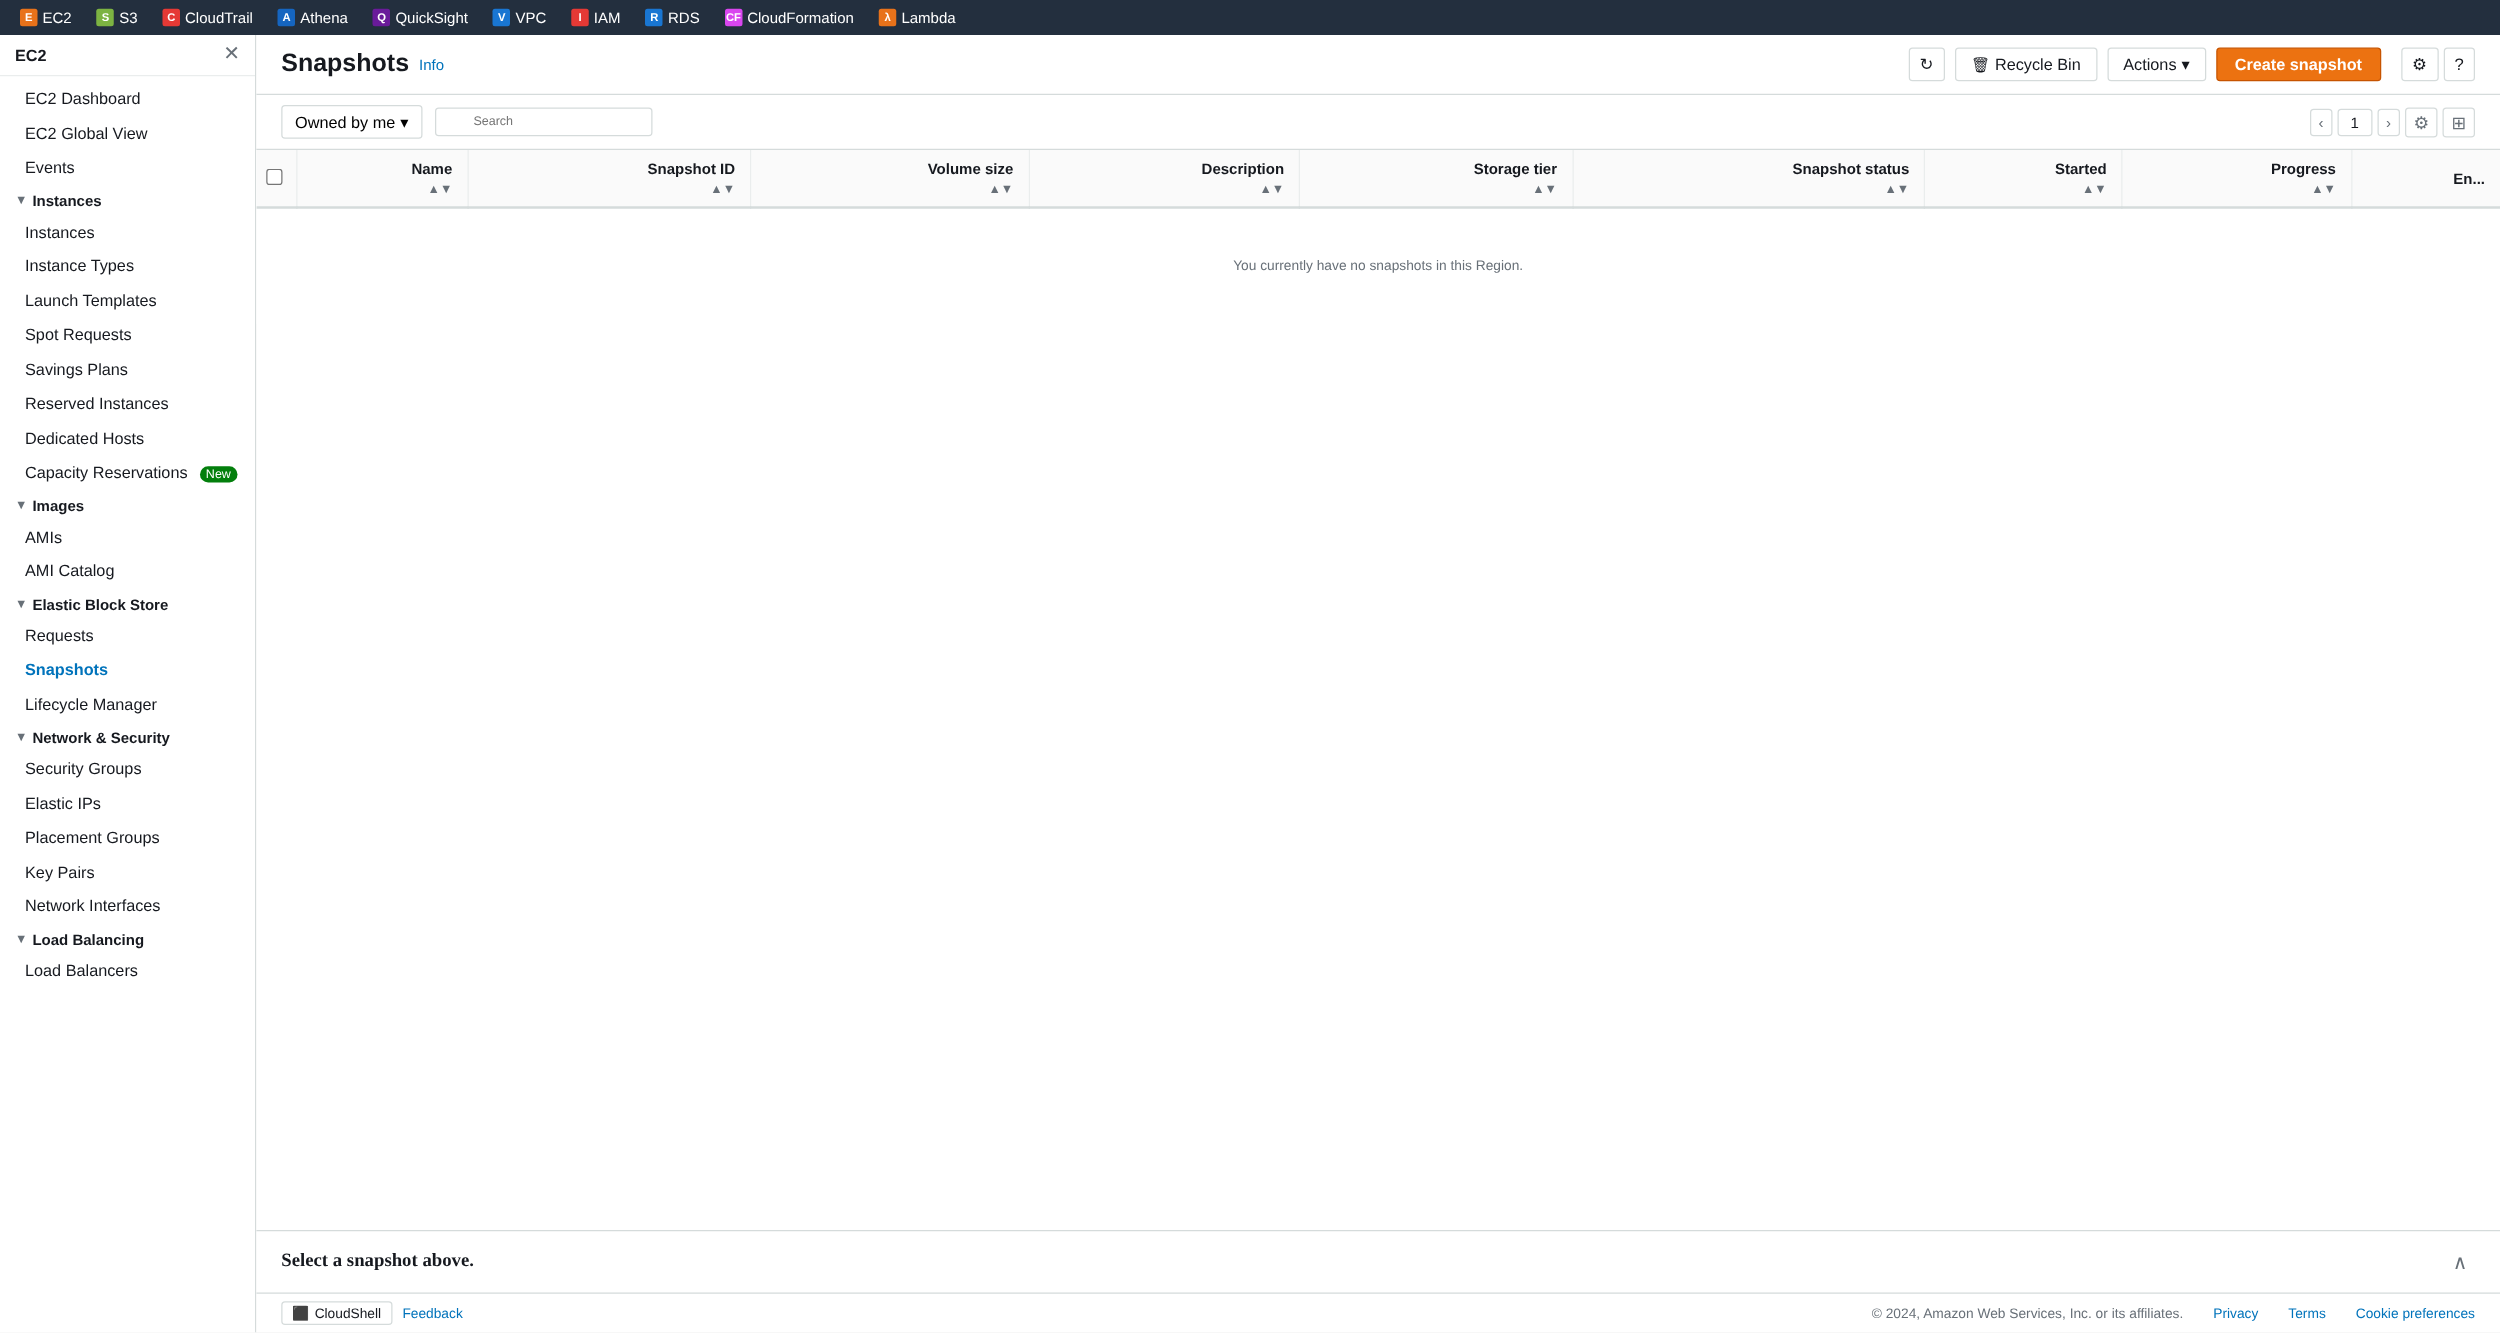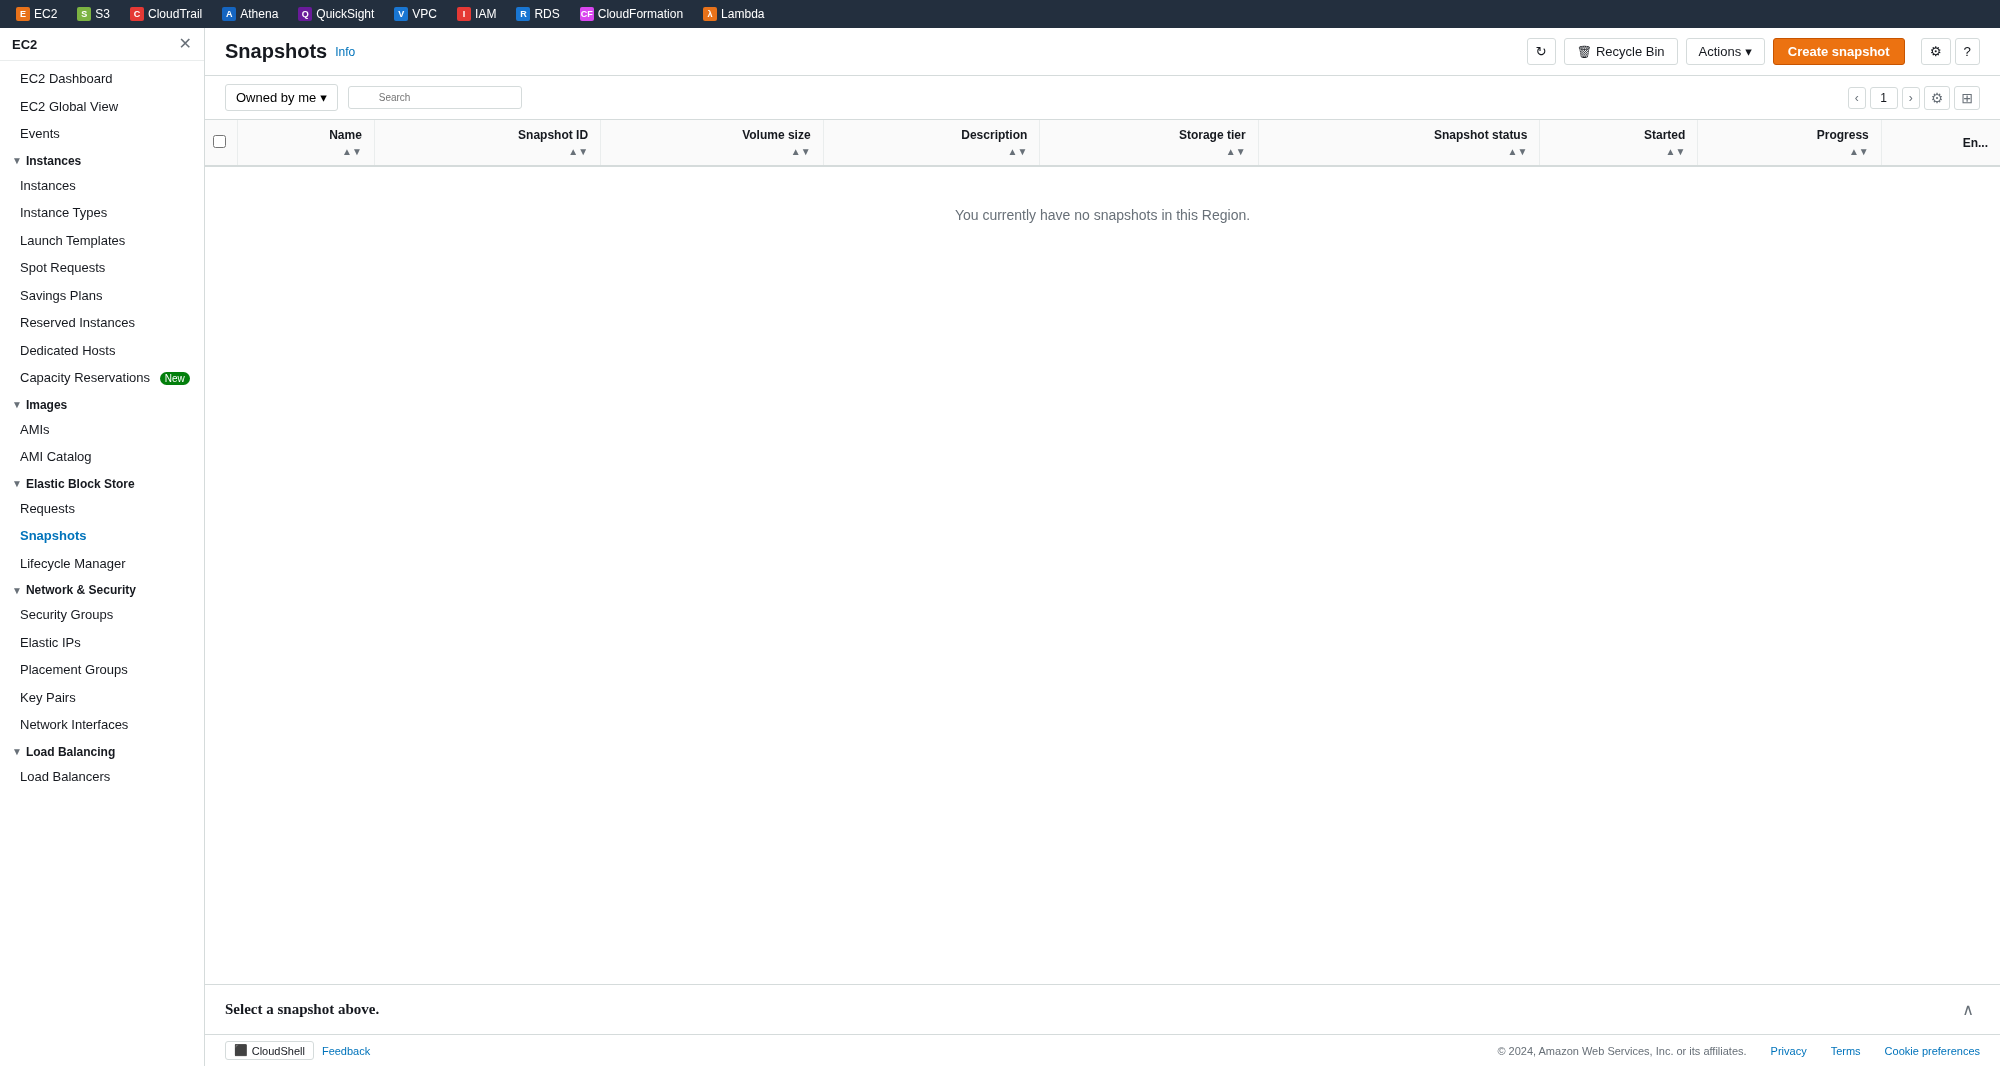--- a/index.html
+++ b/index.html
@@ -312,21 +312,21 @@
       align-items: flex-end;
       gap: 4px;
       flex-direction: column;
     }
     .sort-icon { color: #687078; font-size: 10px; }
     .checkbox-cell { width: 32px; padding: 8px; }
     .empty-message {
       text-align: center;
       padding: 40px;
       color: #687078;
-      font-size: 14px;
+      font-size: 11px;
     }
 
     
     .bottom-panel {
       background: #fff;
       border-top: 1px solid #d5dbdb;
       padding: 12px 20px;
       display: flex;
       align-items: center;
       justify-content: space-between;

